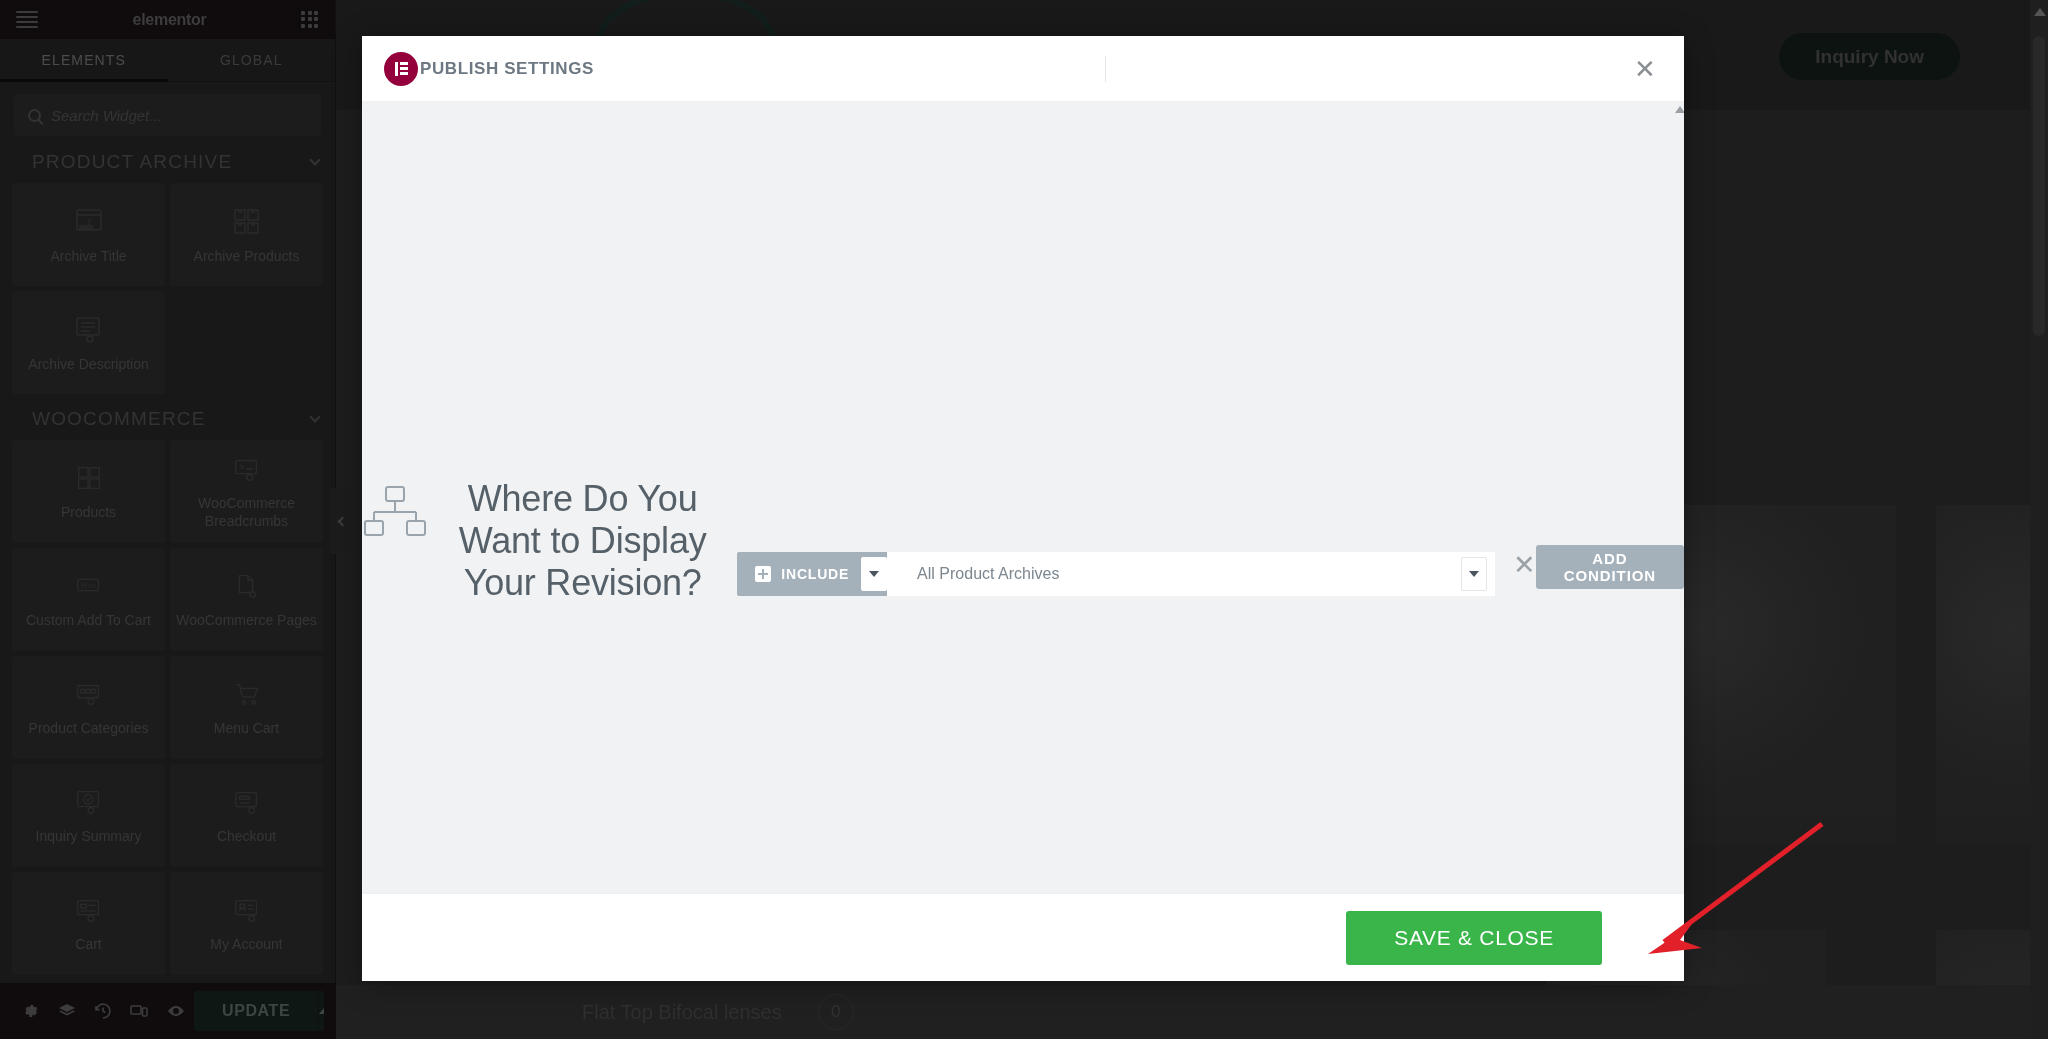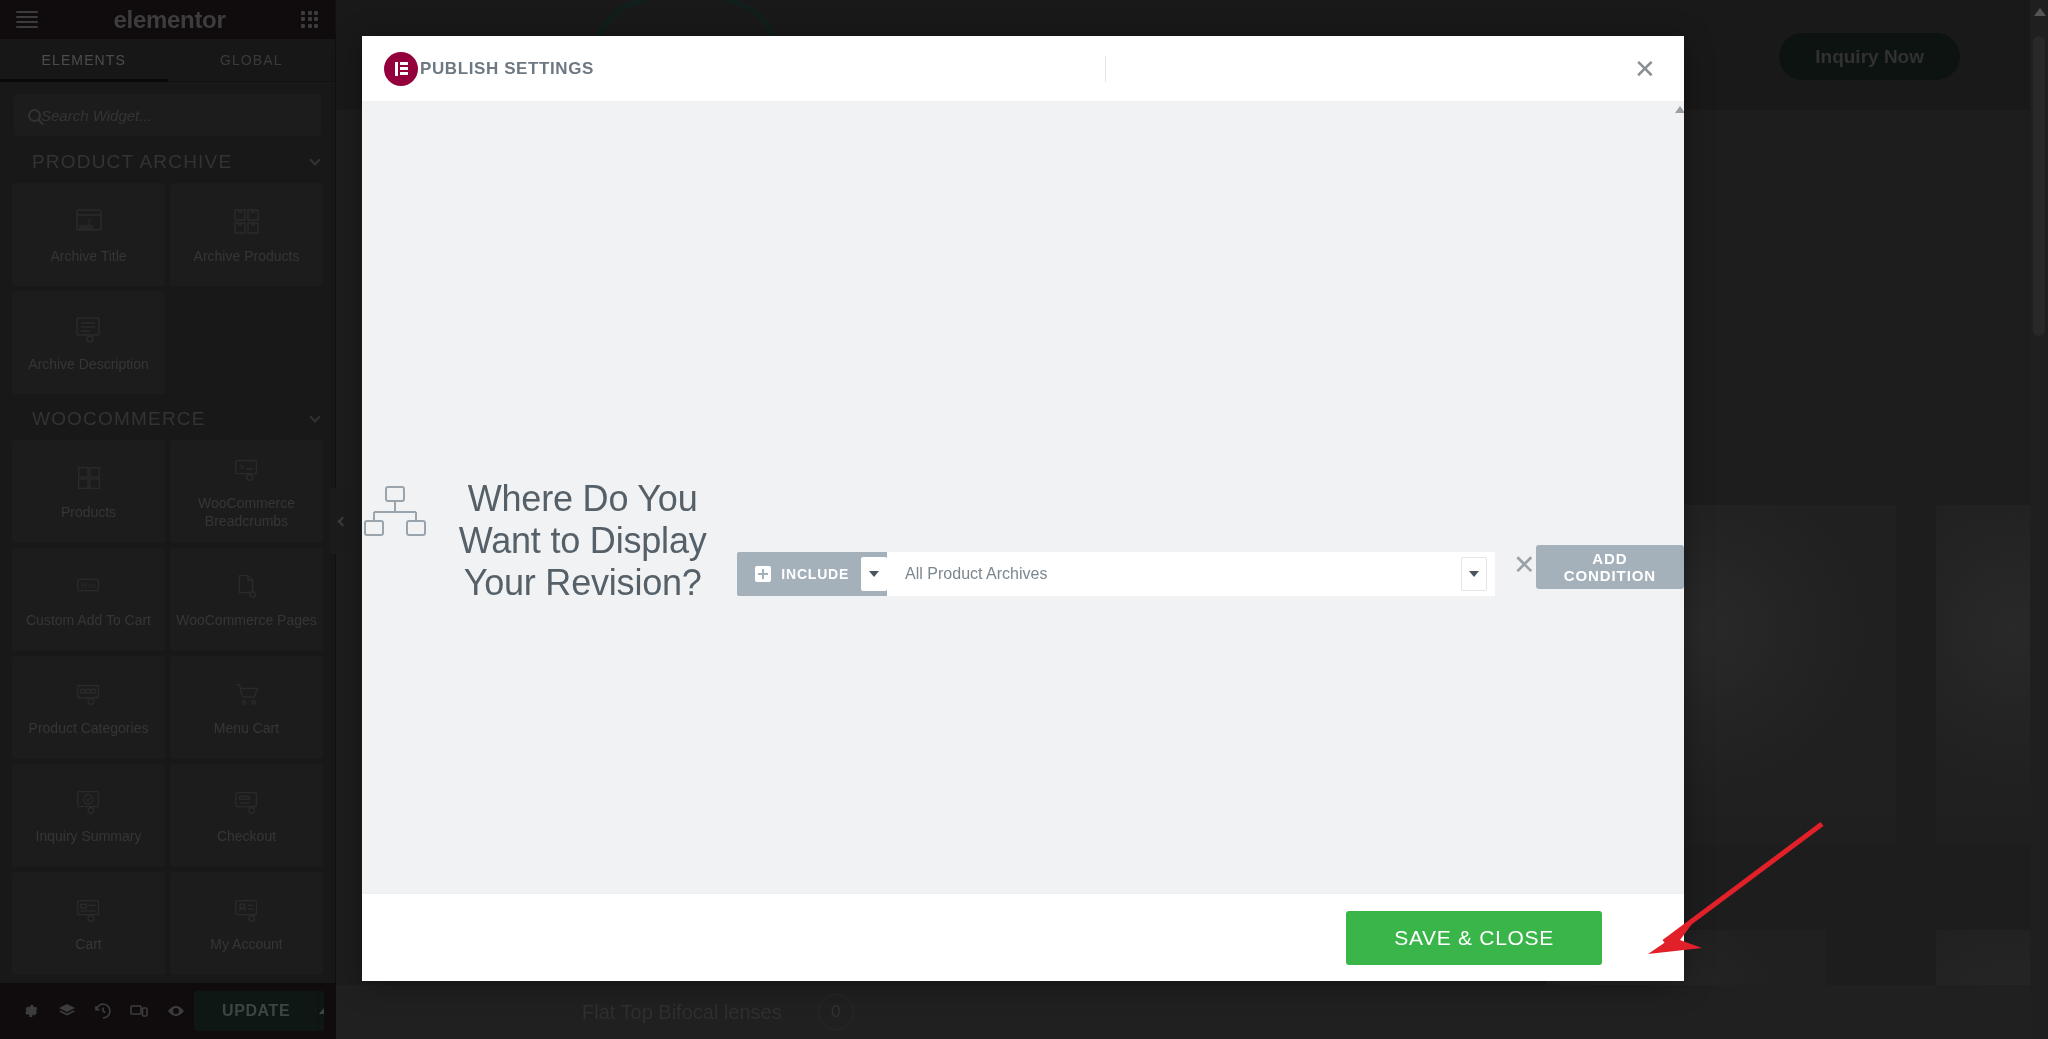--- a/index.html
+++ b/index.html
@@ -99,40 +99,40 @@
   }
   .panel-header {
     height: 39px; background: #1e1416;
     display: flex; align-items: center; padding: 0 16px;
     position: relative;
   }
   .hamburger { width: 22px; display: flex; flex-direction: column; gap: 3px; cursor: pointer; }
   .hamburger i { display: block; height: 2px; background: #6d6d6d; border-radius: 1px; }
   .panel-title {
     flex: 1; text-align: center;
-    color: #6f6f6f; font-size: 24px; font-weight: 700; letter-spacing: -.3px;
+    color: #6f6f6f; font-size: 16px; font-weight: 700; letter-spacing: -.3px;
   }
   .grid-icon { width: 18px; height: 18px; display: grid; grid-template-columns: repeat(3,1fr); gap: 2px; }
   .grid-icon i { display: block; width: 4px; height: 4px; background: #6d6d6d; border-radius: 1px; }
 
   .panel-tabs { display: flex; height: 43px; background: #2b2b2b; border-bottom: 1px solid #222; }
   .panel-tab {
     flex: 1; display: flex; align-items: center; justify-content: center;
     font-size: 14px; letter-spacing: 1.1px; color: #6a6a6a; cursor: pointer;
     position: relative;
   }
   .panel-tab.active { color: #8a8a8a; }
   .panel-tab.active::after {
     content: ""; position: absolute; left: 0; right: 0; bottom: -1px; height: 3px; background: #111;
   }
 
   .search-wrap { padding: 12px 14px; }
   .search-box {
     height: 42px; background: #333333; border-radius: 3px;
-    display: flex; align-items: center; padding: 0 14px; 
+    display: flex; align-items: center; padding: 0 14px; gap: 10px;
   }
   .search-box .magnifier {
     width: 13px; height: 13px; border: 2px solid #5e5e5e; border-radius: 50%;
     position: relative; flex: 0 0 auto;
   }
   .search-box .magnifier::after {
     content: ""; position: absolute; right: -5px; bottom: -3px;
     width: 7px; height: 2px; background: #5e5e5e; transform: rotate(45deg);
   }
   .search-box input {
@@ -298,21 +298,21 @@
   .sel-arrow-box i {
     width: 0; height: 0;
     border-left: 5px solid transparent; border-right: 5px solid transparent;
     border-top: 6px solid #4a5560;
   }
   .cond-select {
     width: 608px; height: 44px; background: #fff;
     display: flex; align-items: center; padding: 0 8px 0 18px;
     color: #7b868f; font-size: 16px;
   }
-  .cond-select .val { flex: 1; }
+  .cond-select .val { flex: 1; margin-left: 12px; }
   .cond-remove {
     margin-left: 18px; color: #9aa2a9; font-size: 27px; font-weight: 300;
     cursor: pointer; line-height: 1;
   }
 
   .add-condition {
     margin-top: 52px; height: 44px; padding: 0 28px;
     background: #a4b0ba; color: #fff; border: 0; border-radius: 3px;
     font-size: 15px; font-weight: 700; letter-spacing: .9px; cursor: pointer;
     font-family: "Liberation Sans", sans-serif;

